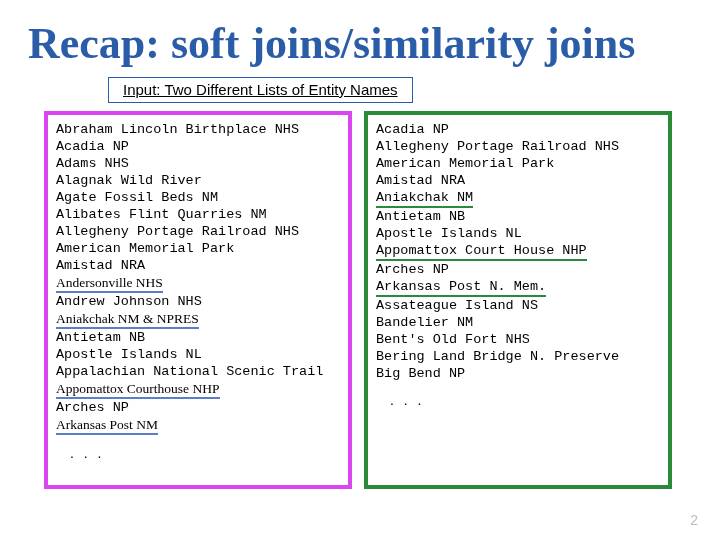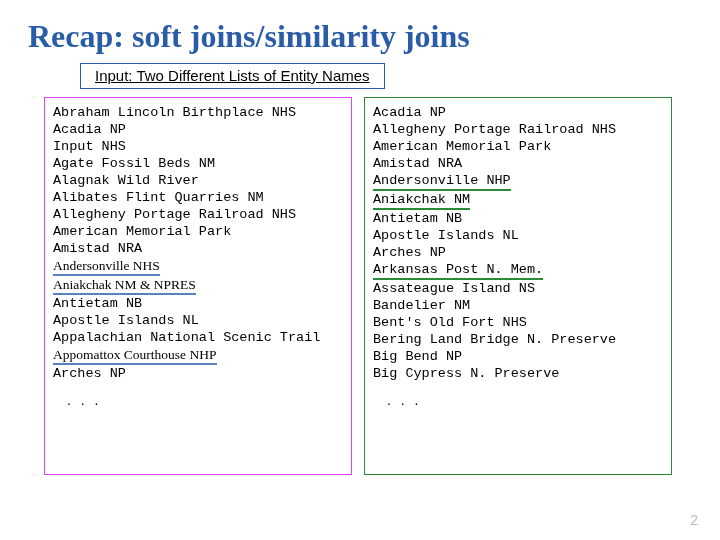--- a/index.html
+++ b/index.html
@@ -6,44 +6,44 @@
   body {
     width: 720px;
     height: 540px;
     background: #fff;
     font-family: Arial, sans-serif;
     position: relative;
     overflow: hidden;
   }
   .title {
     color: #2a5ca8;
-    font-size: 32px;
+    font-size: 44px;
     font-weight: bold;
     padding: 18px 0 8px 28px;
     font-family: Georgia, 'Times New Roman', serif;
   }
   .subtitle-box {
     border: 1px solid #2a5ca8;
     display: inline-block;
     padding: 3px 14px;
-    margin-left: 80px;
+    margin-left: 108px;
     margin-bottom: 8px;
   }
   .subtitle {
     color: #000;
     font-size: 15px;
     text-decoration: underline;
   }
   .columns {
     display: flex;
     gap: 12px;
     padding: 0 44px;
   }
   .col {
-    border: 1px solid #d946ef;
+    border: 4px solid #d946ef;
     padding: 6px 8px 4px 8px;
     width: 308px;
     height: 378px;
     position: relative;
   }
   .col.right { border-color: #2a8a3a; }
   .entry {
     font-family: 'Courier New', monospace;
     font-size: 13.5px;
     line-height: 1.26;
@@ -84,55 +84,56 @@
 
 <div class="subtitle-box">
   <span class="subtitle">Input:  Two Different Lists of Entity Names</span>
 </div>
 
 <div class="columns">
   <div class="col left">
     <div id="left-entries">
         <div class="entry">Abraham Lincoln Birthplace NHS</div>
         <div class="entry">Acadia NP</div>
-        <div class="entry">Input NHS</div>
+        <div class="entry">Adams NHS</div>
+        <div class="entry">Alagnak Wild River</div>
         <div class="entry">Agate Fossil Beds NM</div>
-        <div class="entry">Alagnak Wild River</div>
         <div class="entry">Alibates Flint Quarries NM</div>
         <div class="entry">Allegheny Portage Railroad NHS</div>
         <div class="entry">American Memorial Park</div>
         <div class="entry">Amistad NRA</div>
         <div class="entry"><span class="underline-blue">Andersonville NHS</span></div>
+        <div class="entry">Andrew Johnson NHS</div>
         <div class="entry"><span class="underline-blue">Aniakchak NM &amp; NPRES</span></div>
         <div class="entry">Antietam NB</div>
         <div class="entry">Apostle Islands NL</div>
         <div class="entry">Appalachian National Scenic Trail</div>
         <div class="entry"><span class="underline-blue">Appomattox Courthouse NHP</span></div>
         <div class="entry">Arches NP</div>
+        <div class="entry"><span class="underline-blue">Arkansas Post NM</span></div>
       </div>
     <div class="ellipsis">. . .</div>
   </div>
   <div class="col right">
     <div id="right-entries">
         <div class="entry">Acadia NP</div>
         <div class="entry">Allegheny Portage Railroad NHS</div>
         <div class="entry">American Memorial Park</div>
         <div class="entry">Amistad NRA</div>
-        <div class="entry"><span class="underline-green">Andersonville NHP</span></div>
         <div class="entry"><span class="underline-green">Aniakchak NM</span></div>
         <div class="entry">Antietam NB</div>
         <div class="entry">Apostle Islands NL</div>
+        <div class="entry"><span class="underline-green">Appomattox Court House NHP</span></div>
         <div class="entry">Arches NP</div>
         <div class="entry"><span class="underline-green">Arkansas Post N. Mem.</span></div>
         <div class="entry">Assateague Island NS</div>
         <div class="entry">Bandelier NM</div>
         <div class="entry">Bent's Old Fort NHS</div>
         <div class="entry">Bering Land Bridge N. Preserve</div>
         <div class="entry">Big Bend NP</div>
-        <div class="entry">Big Cypress N. Preserve</div>
       </div>
     <div class="ellipsis">. . .</div>
   </div>
 </div>
 
 <div class="page-num">2</div>
 
 
 
 

